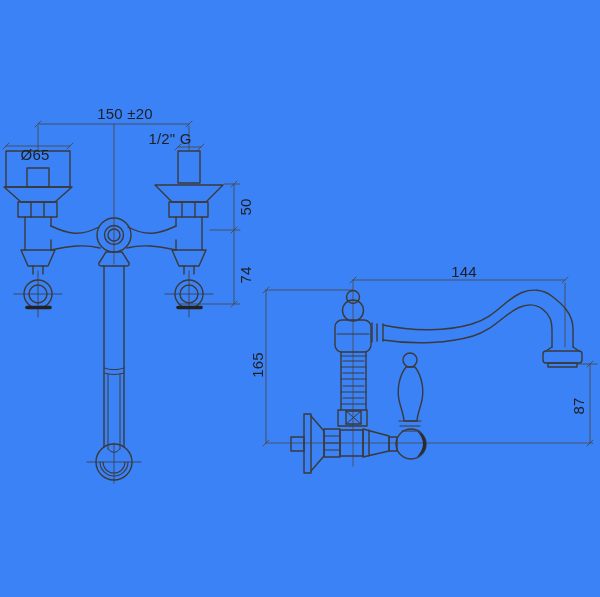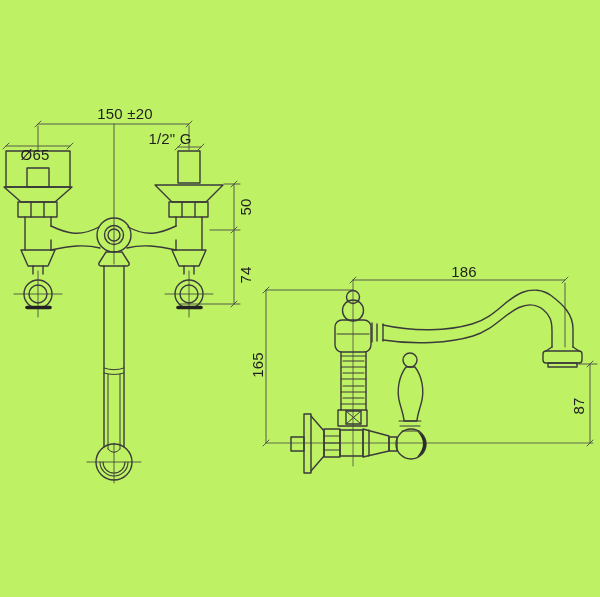--- a/index.html
+++ b/index.html
@@ -1,17 +1,17 @@
 <!DOCTYPE html>
 <html><head>
 <meta charset="utf-8">
 <style>
   html,body{margin:0;padding:0;background:#fff;}
   .canvas{
-    position:relative;width:600px;height:597px;background:#bef264;
+    position:relative;width:600px;height:597px;background:#3b82f6;
     font-family:"Liberation Sans",sans-serif;overflow:hidden;
   }
   svg{position:absolute;left:0;top:0;}
   .lbl{
     position:absolute;font-size:15px;color:#1f1f1f;white-space:nowrap;
     transform:translate(-50%,-50%);letter-spacing:0.2px;
   }
   .lbl.vert{transform:translate(-50%,-50%) rotate(-90deg);}
 </style>
 </head>
@@ -161,19 +161,19 @@
 <div class="lbl" style="left:125px;top:113px">150 ±20</div>
 
 <div class="lbl" style="left:35px;top:154px">Ø65</div>
 
 <div class="lbl" style="left:170px;top:138px">1/2" G</div>
 
 <div class="lbl vert" style="left:245px;top:207px">50</div>
 
 <div class="lbl vert" style="left:245px;top:275px">74</div>
 
-<div class="lbl" style="left:464px;top:271px">186</div>
+<div class="lbl" style="left:464px;top:271px">144</div>
 
 <div class="lbl vert" style="left:257px;top:365px">165</div>
 
 <div class="lbl vert" style="left:578px;top:406px">87</div>
 
 </div>
 
 </body></html>

